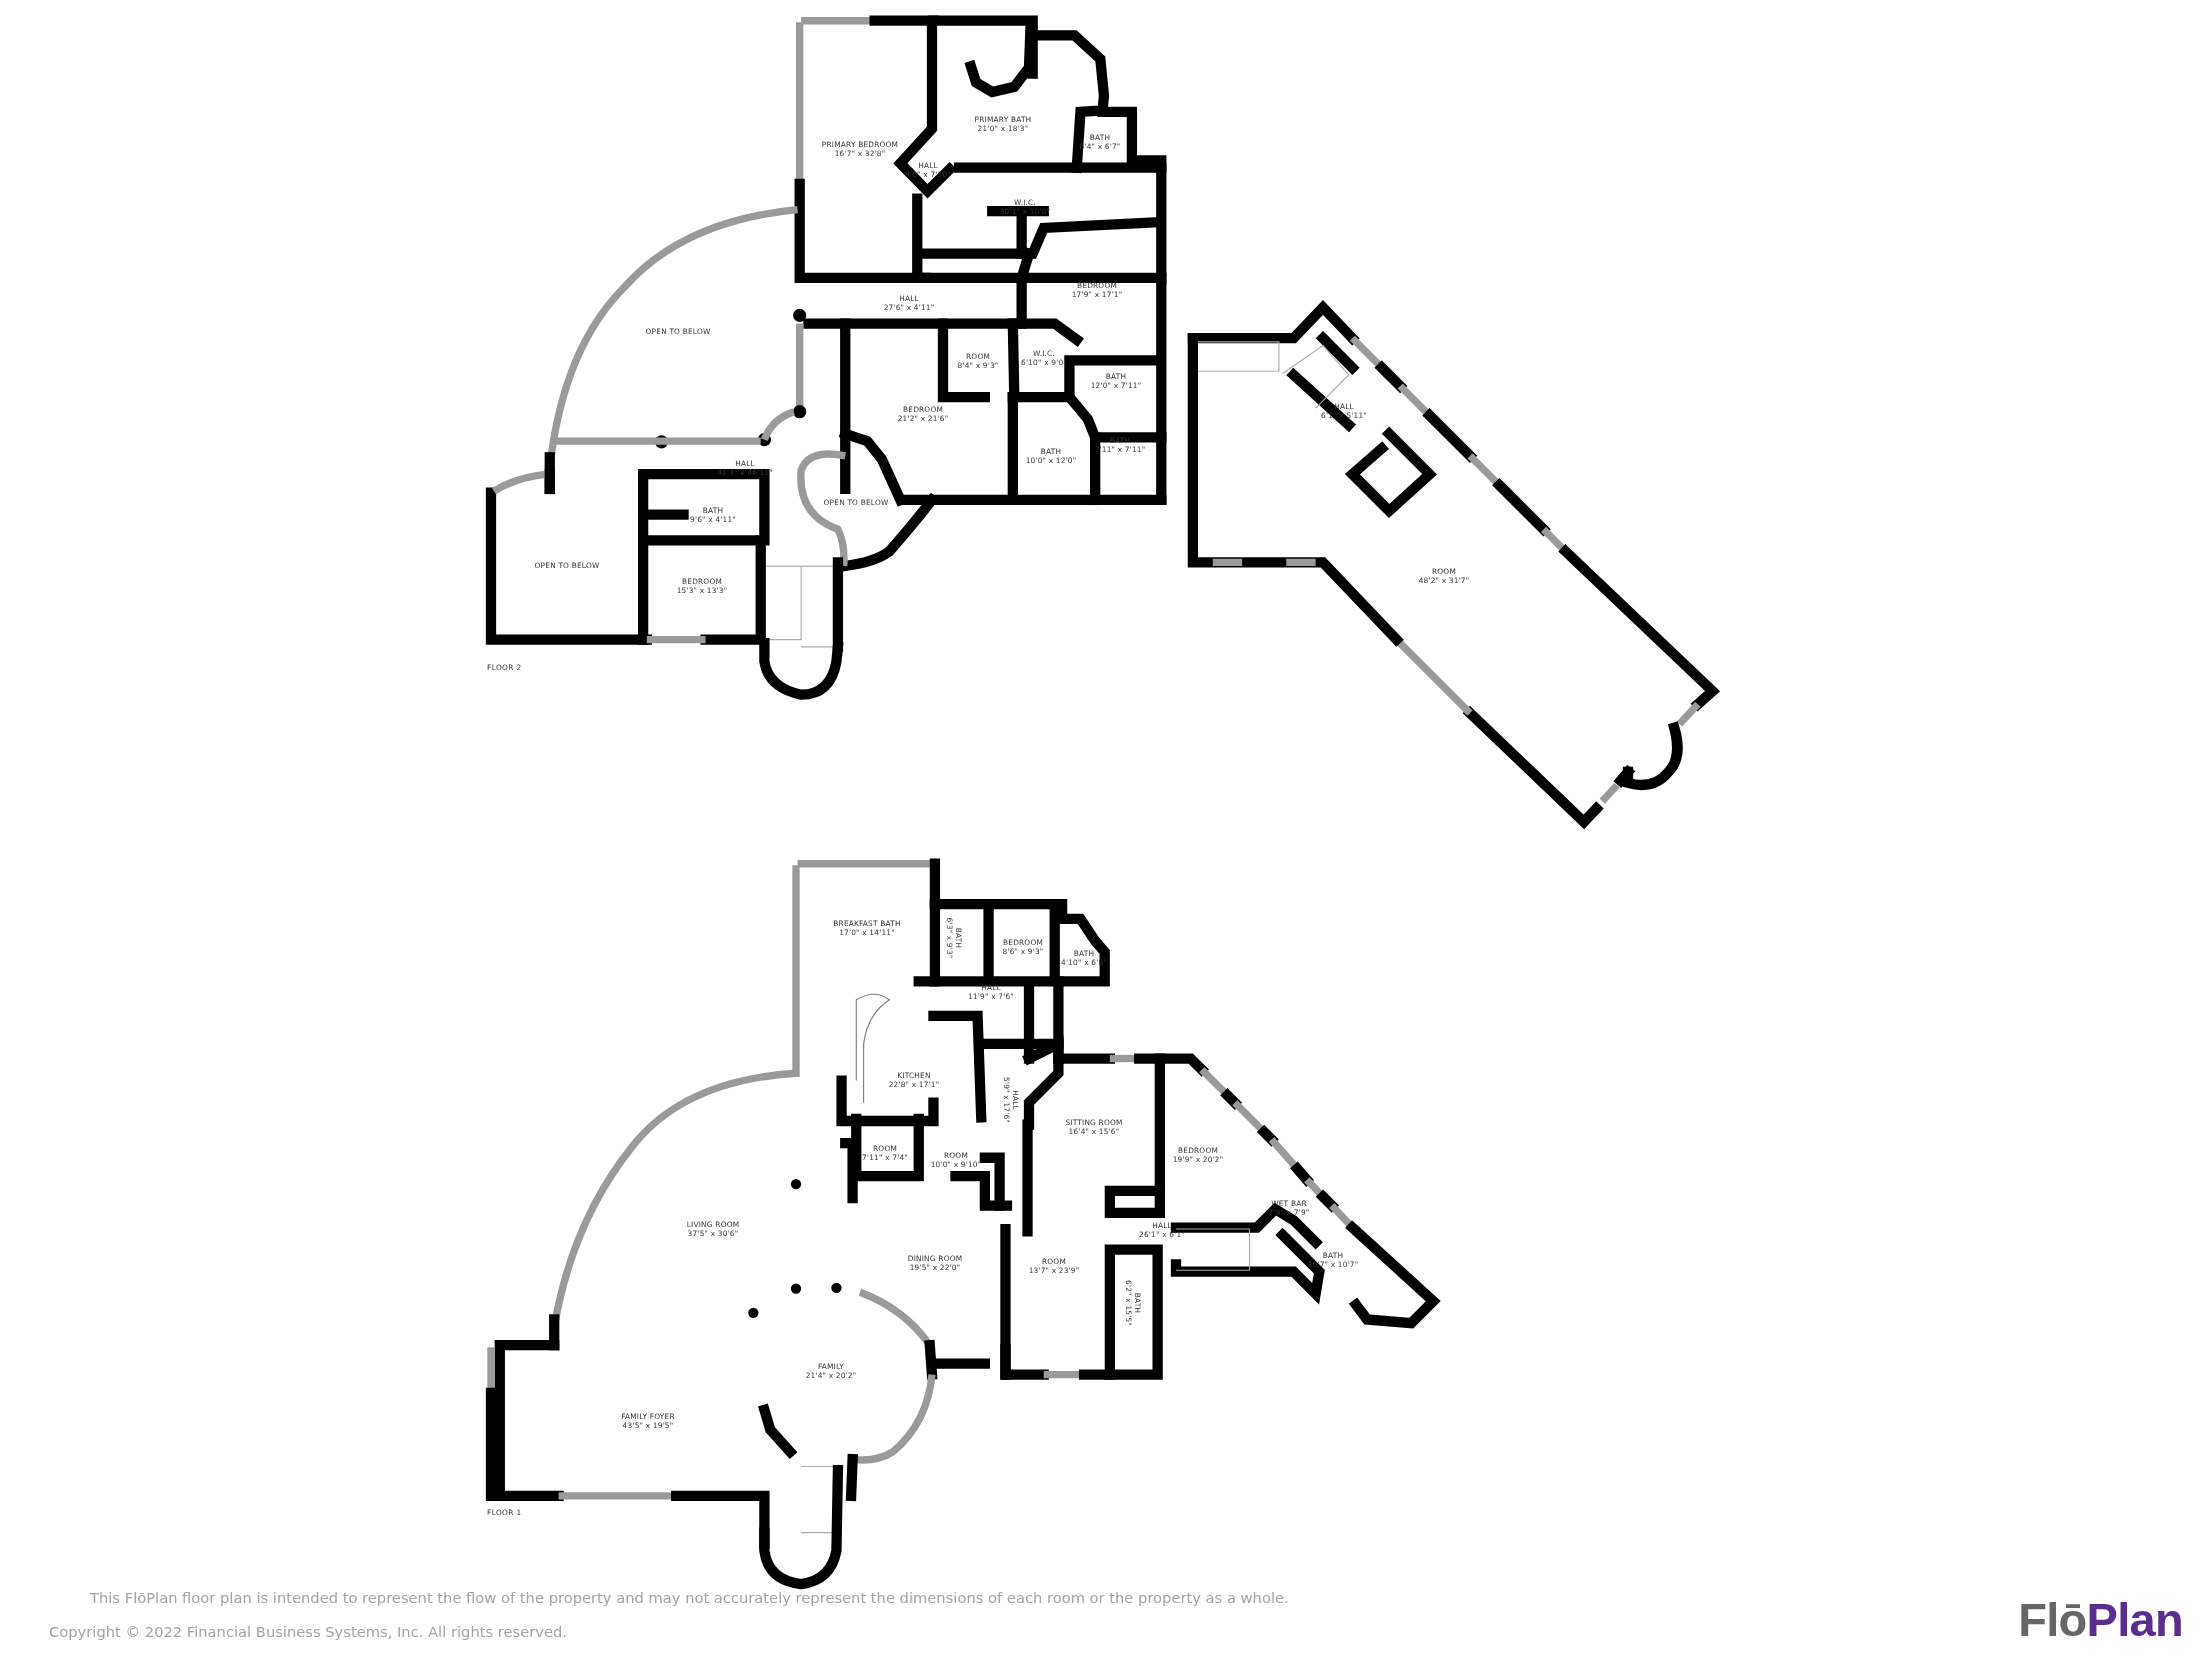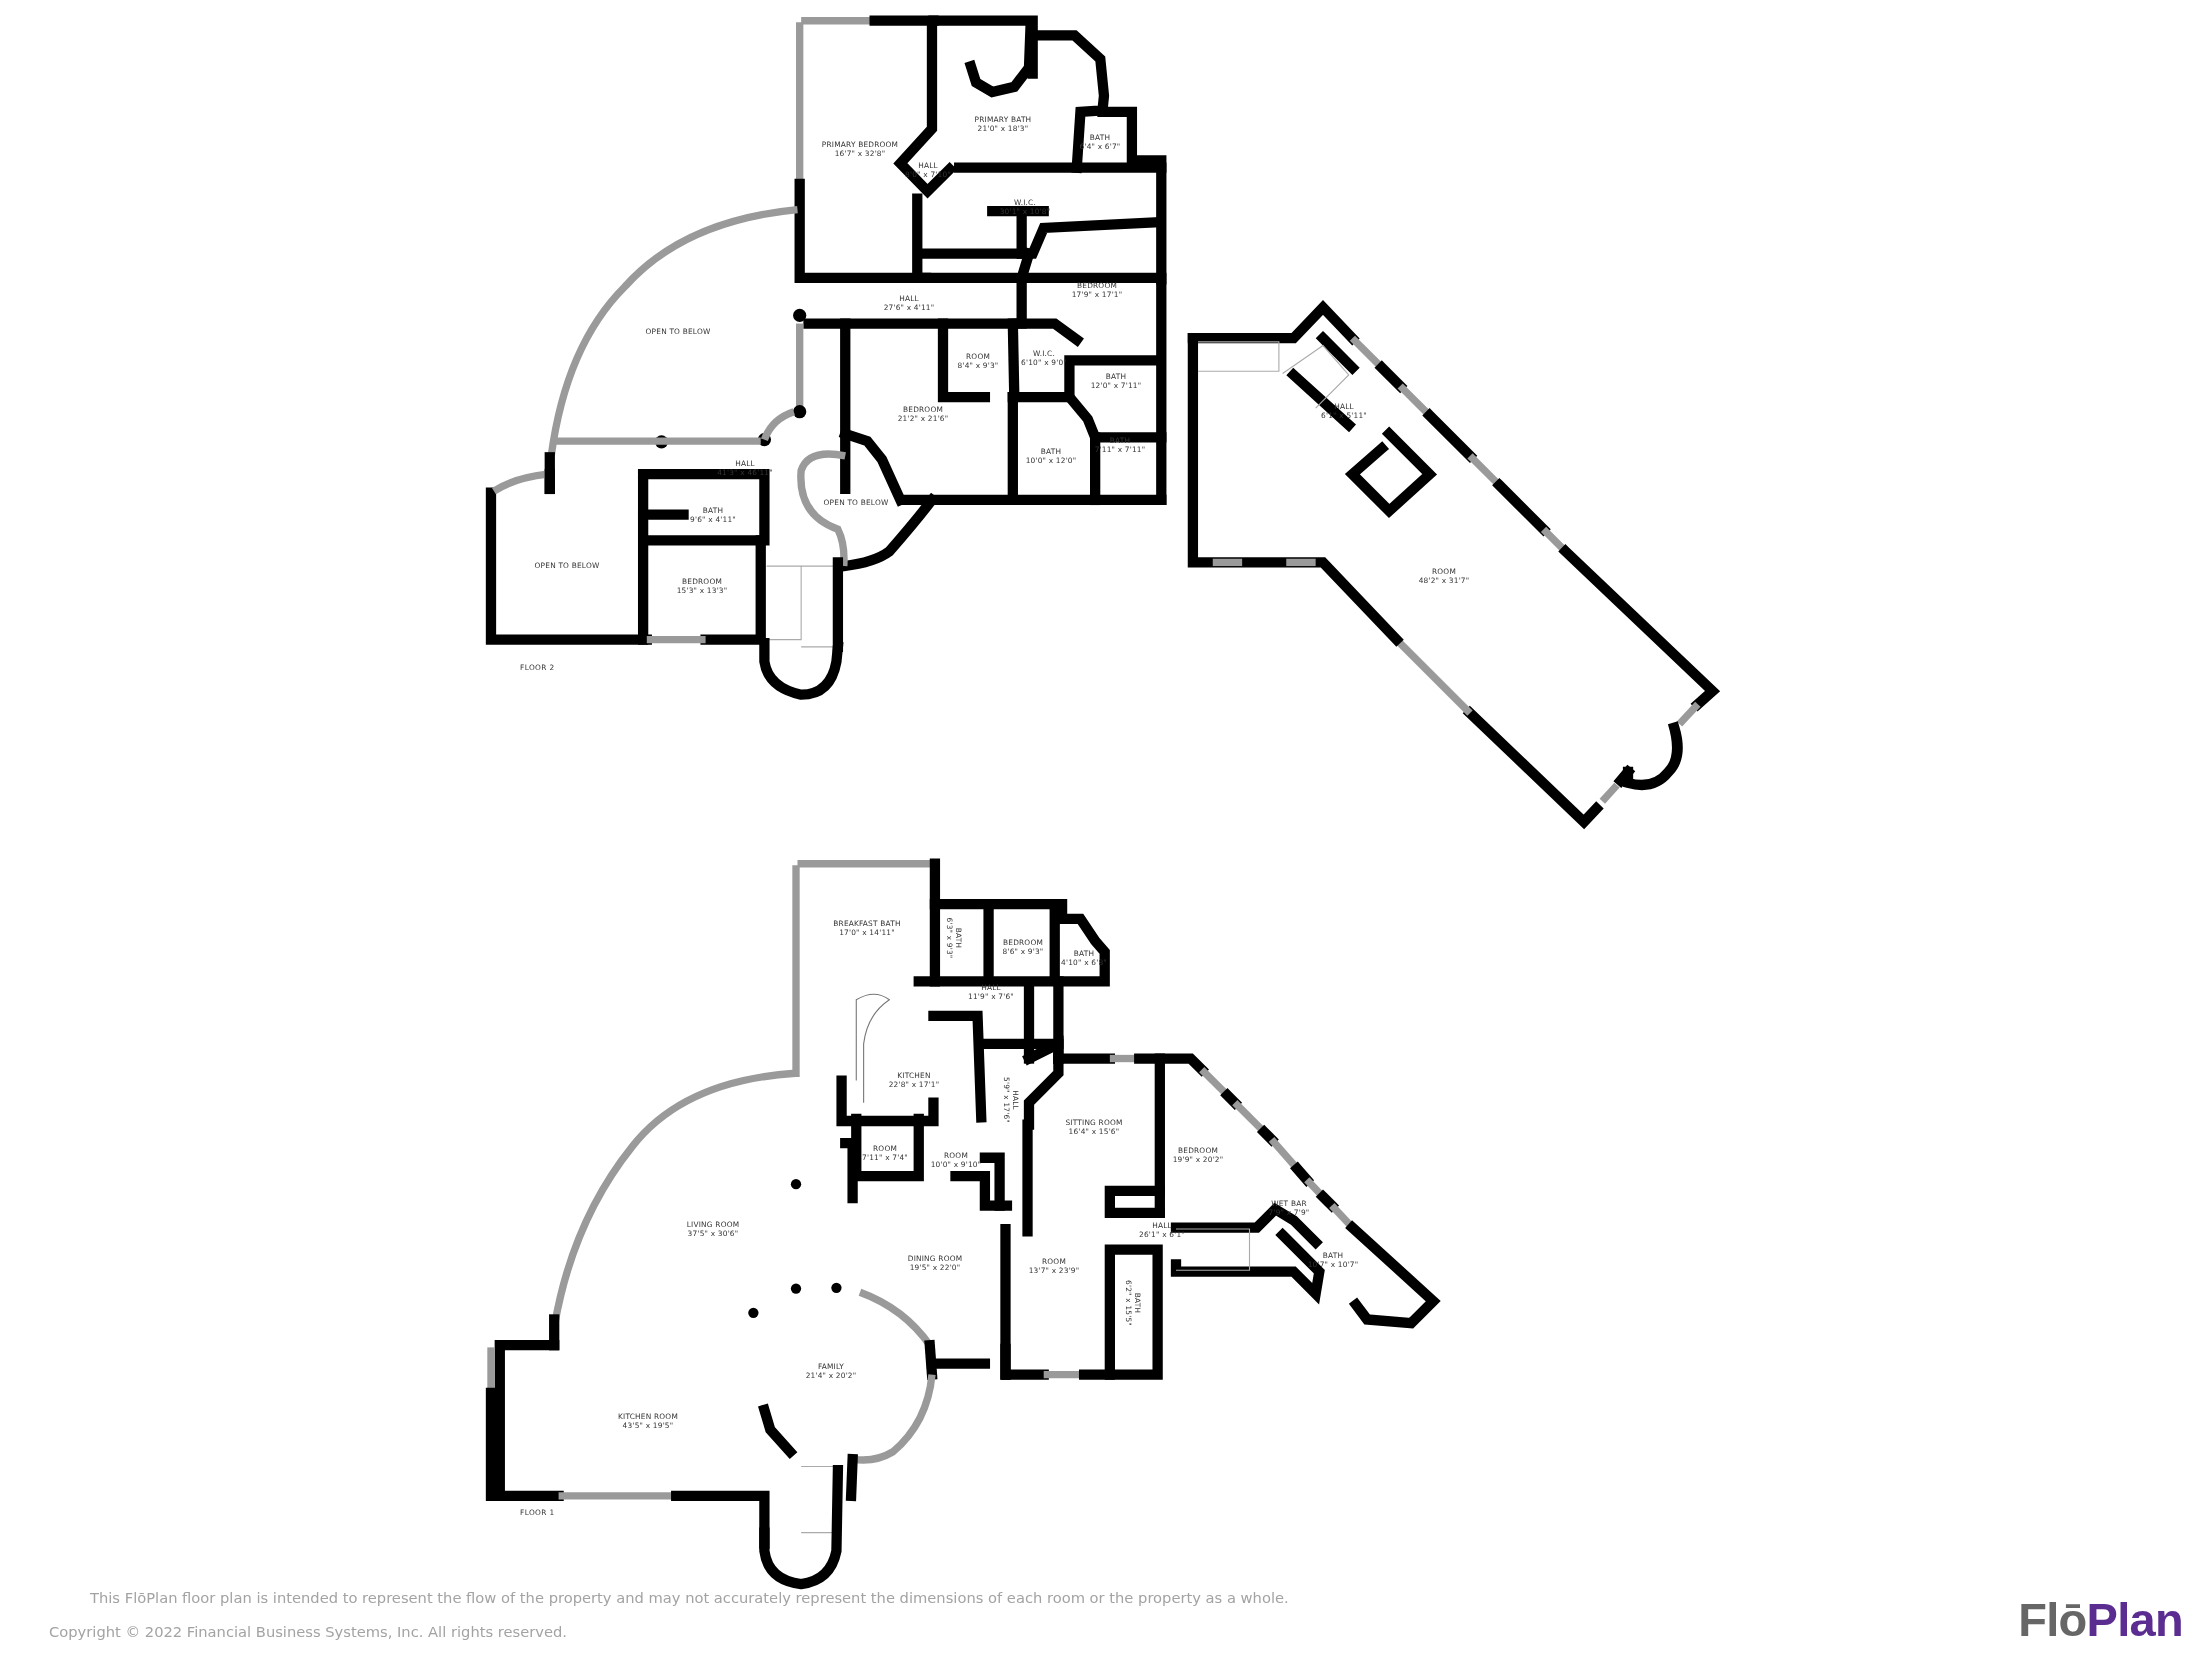--- a/index.html
+++ b/index.html
@@ -7,21 +7,21 @@
   #plan { position:absolute; left:0; top:0; width:2205px; height:1654px; }
   .wall { fill:none; stroke:#000; stroke-width:14; stroke-linejoin:miter; stroke-linecap:square; }
   .glass { fill:none; stroke:#9a9a9a; stroke-width:10; }
   .fixture { fill:none; stroke:#777; stroke-width:1.5; }
   .col { fill:#000; }
   .stair { fill:none; stroke:#aaa; stroke-width:1.5; }
   .label { position:absolute; transform:translate(-50%,-50%); text-align:center; color:#333; font-size:7.4px; line-height:8.8px; letter-spacing:0.2px; white-space:nowrap; }
   .label .name { display:block; }
   .label .dim { display:block; }
   .label.v { transform:translate(-50%,-50%) rotate(90deg); }
-  .floor-label { position:absolute; font-size:7.4px; color:#333; letter-spacing:0.4px;margin-left:33px; }
+  .floor-label { position:absolute; font-size:7.4px; color:#333; letter-spacing:0.4px; }
   .footer { position:absolute; color:#a3a3a3; font-size:14.7px; line-height:19px; }
   .logo { position:absolute; right:22px; top:1592px; font-family:"Liberation Sans", sans-serif; font-size:47px; font-weight:bold; letter-spacing:-0.7px; }
   .logo .flo { color:#666666; }
   .logo .plan { color:#5b2d90; }
 </style>
 </head>
 <body>
 
 <svg id="plan" viewBox="0 0 3000 2250" xmlns="http://www.w3.org/2000/svg">
 
@@ -343,21 +343,21 @@
     </div>
   <div class="label" style="left:1333px;top:1261px">
       <span class="name">BATH</span>
       <span class="dim">10'7" x 10'7"</span>
     </div>
   <div class="label" style="left:831px;top:1372px">
       <span class="name">FAMILY</span>
       <span class="dim">21'4" x 20'2"</span>
     </div>
   <div class="label" style="left:648px;top:1422px">
-      <span class="name">KITCHEN ROOM</span>
+      <span class="name">FAMILY FOYER</span>
       <span class="dim">43'5" x 19'5"</span>
     </div>
   <div class="floor-label" style="left:487px;top:1508px">FLOOR 1</div>
 </div>
 
 <div class="footer" style="left:90px;top:1588px">This FlōPlan floor plan is intended to represent the flow of the property and may not accurately represent the dimensions of each room or the property as a whole.</div>
 <div class="footer" style="left:49px;top:1622px">Copyright © 2022 Financial Business Systems, Inc. All rights reserved.</div>
 <div class="logo"><span class="flo">Flō</span><span class="plan">Plan</span></div>
 
 

